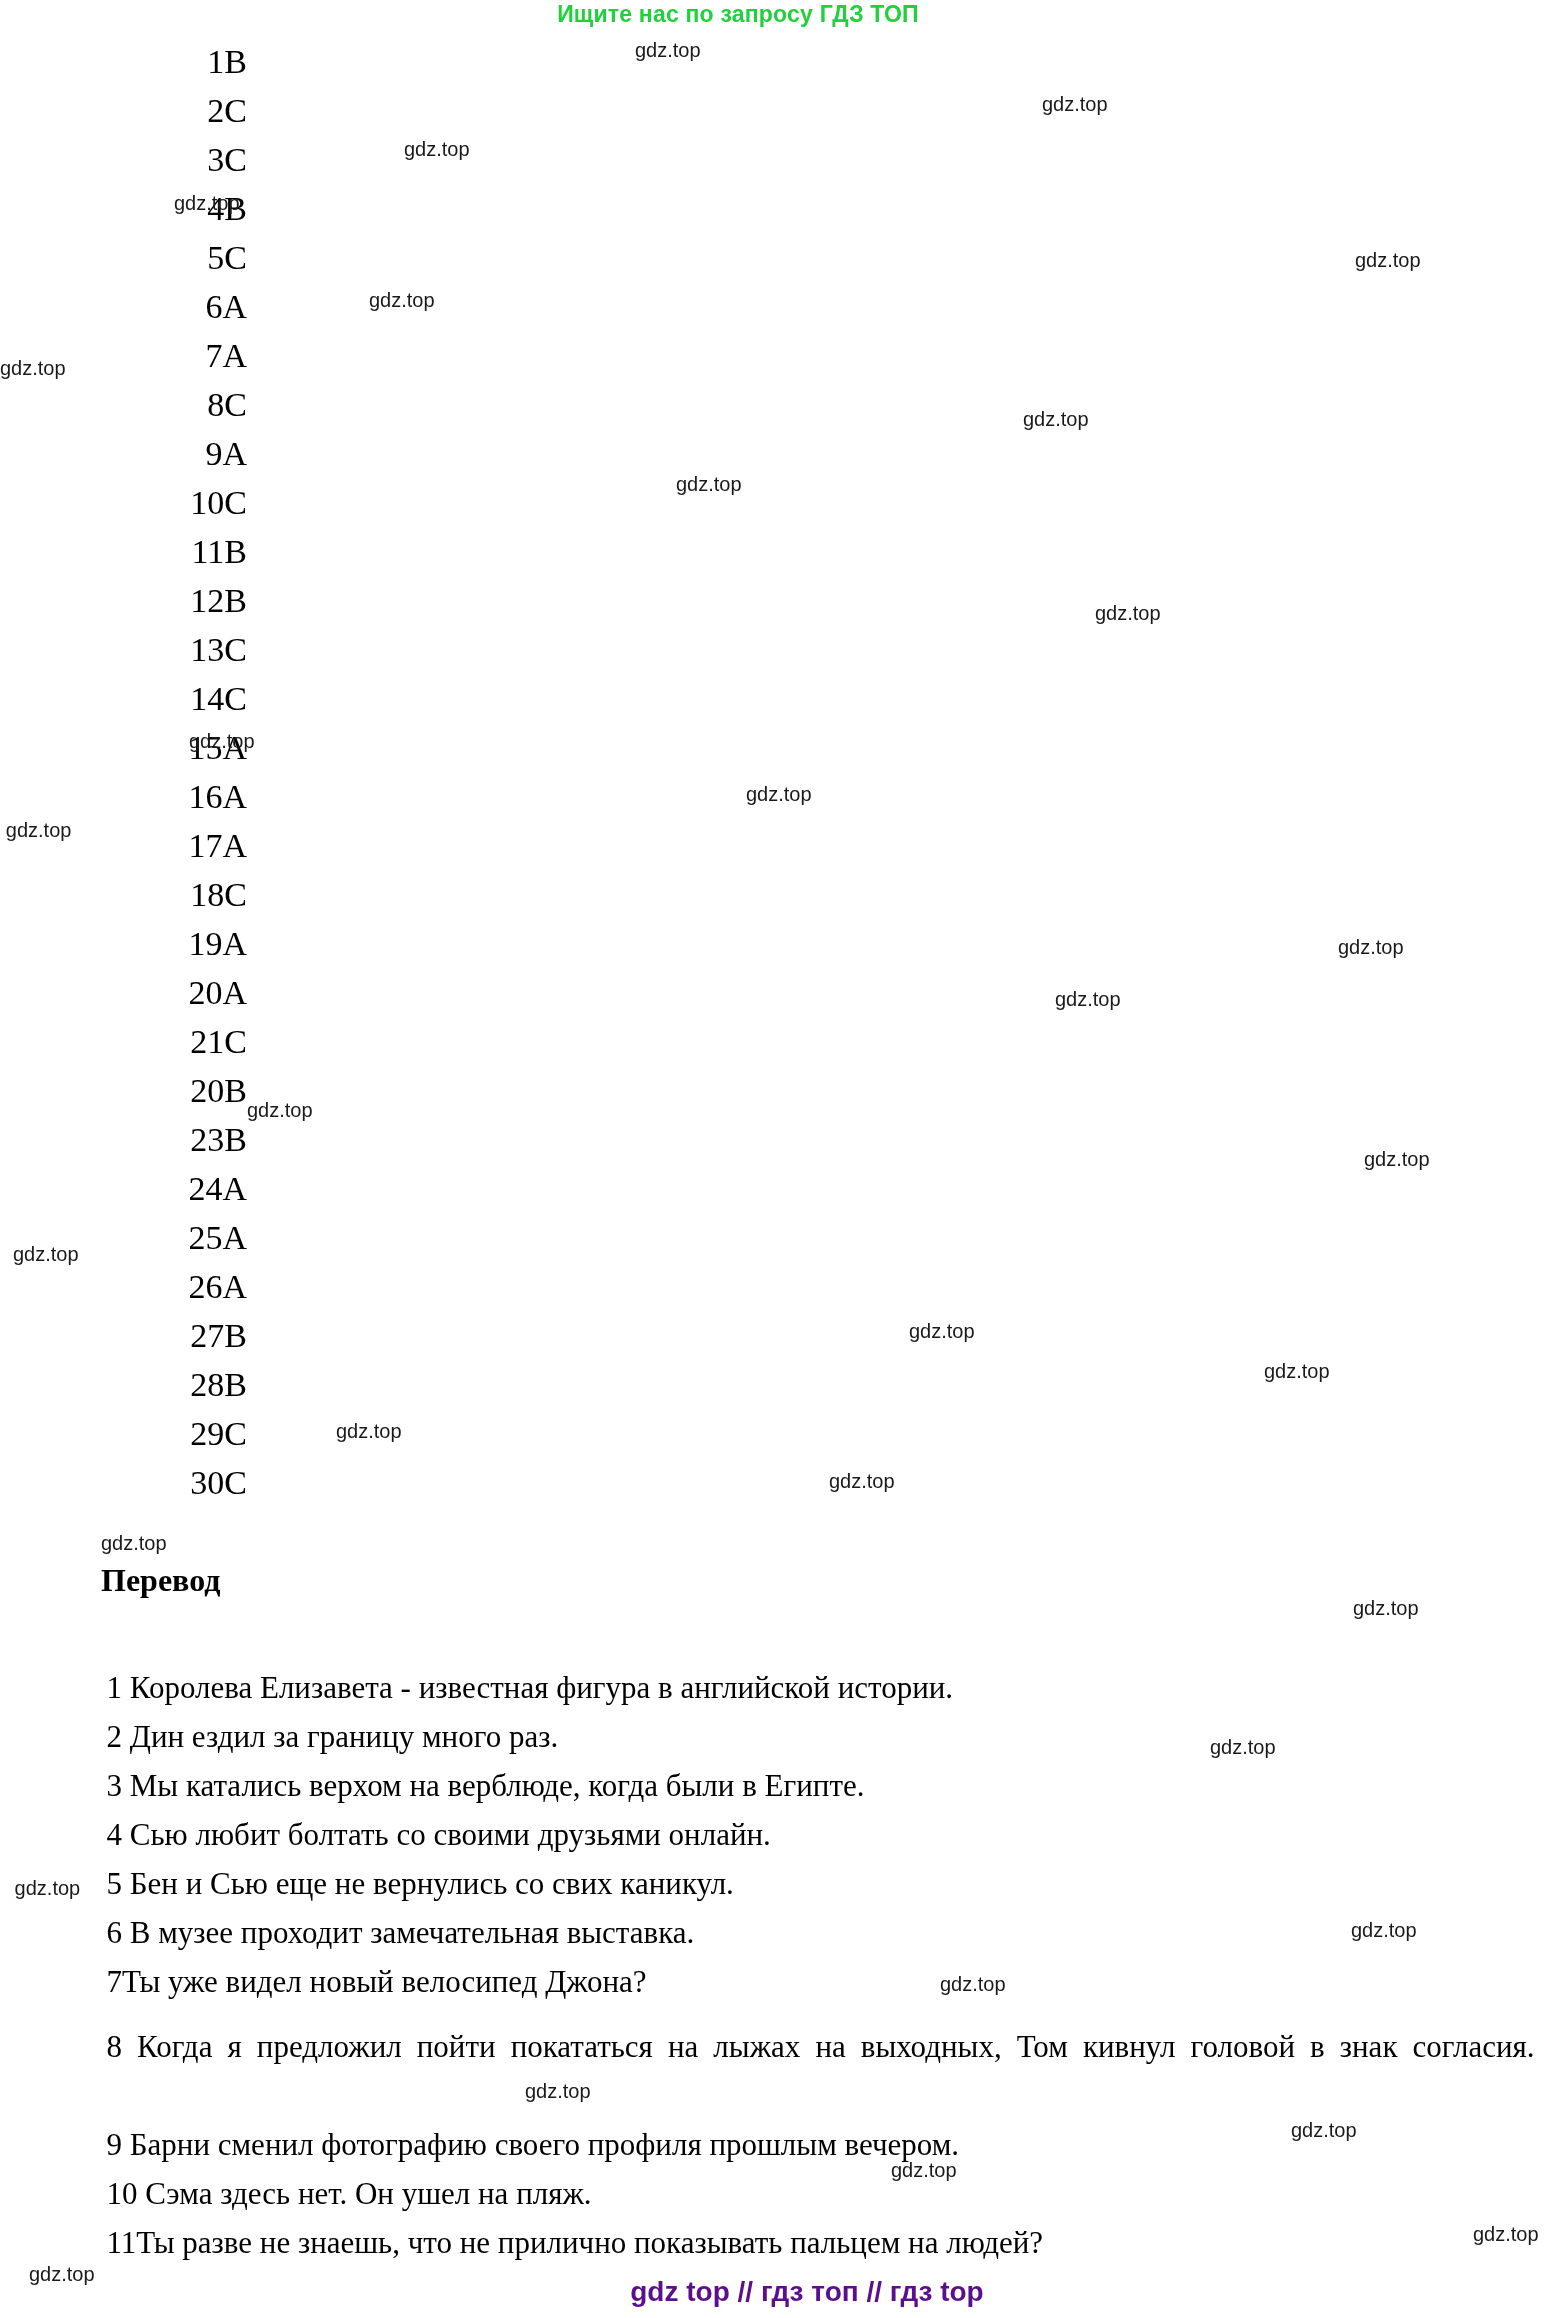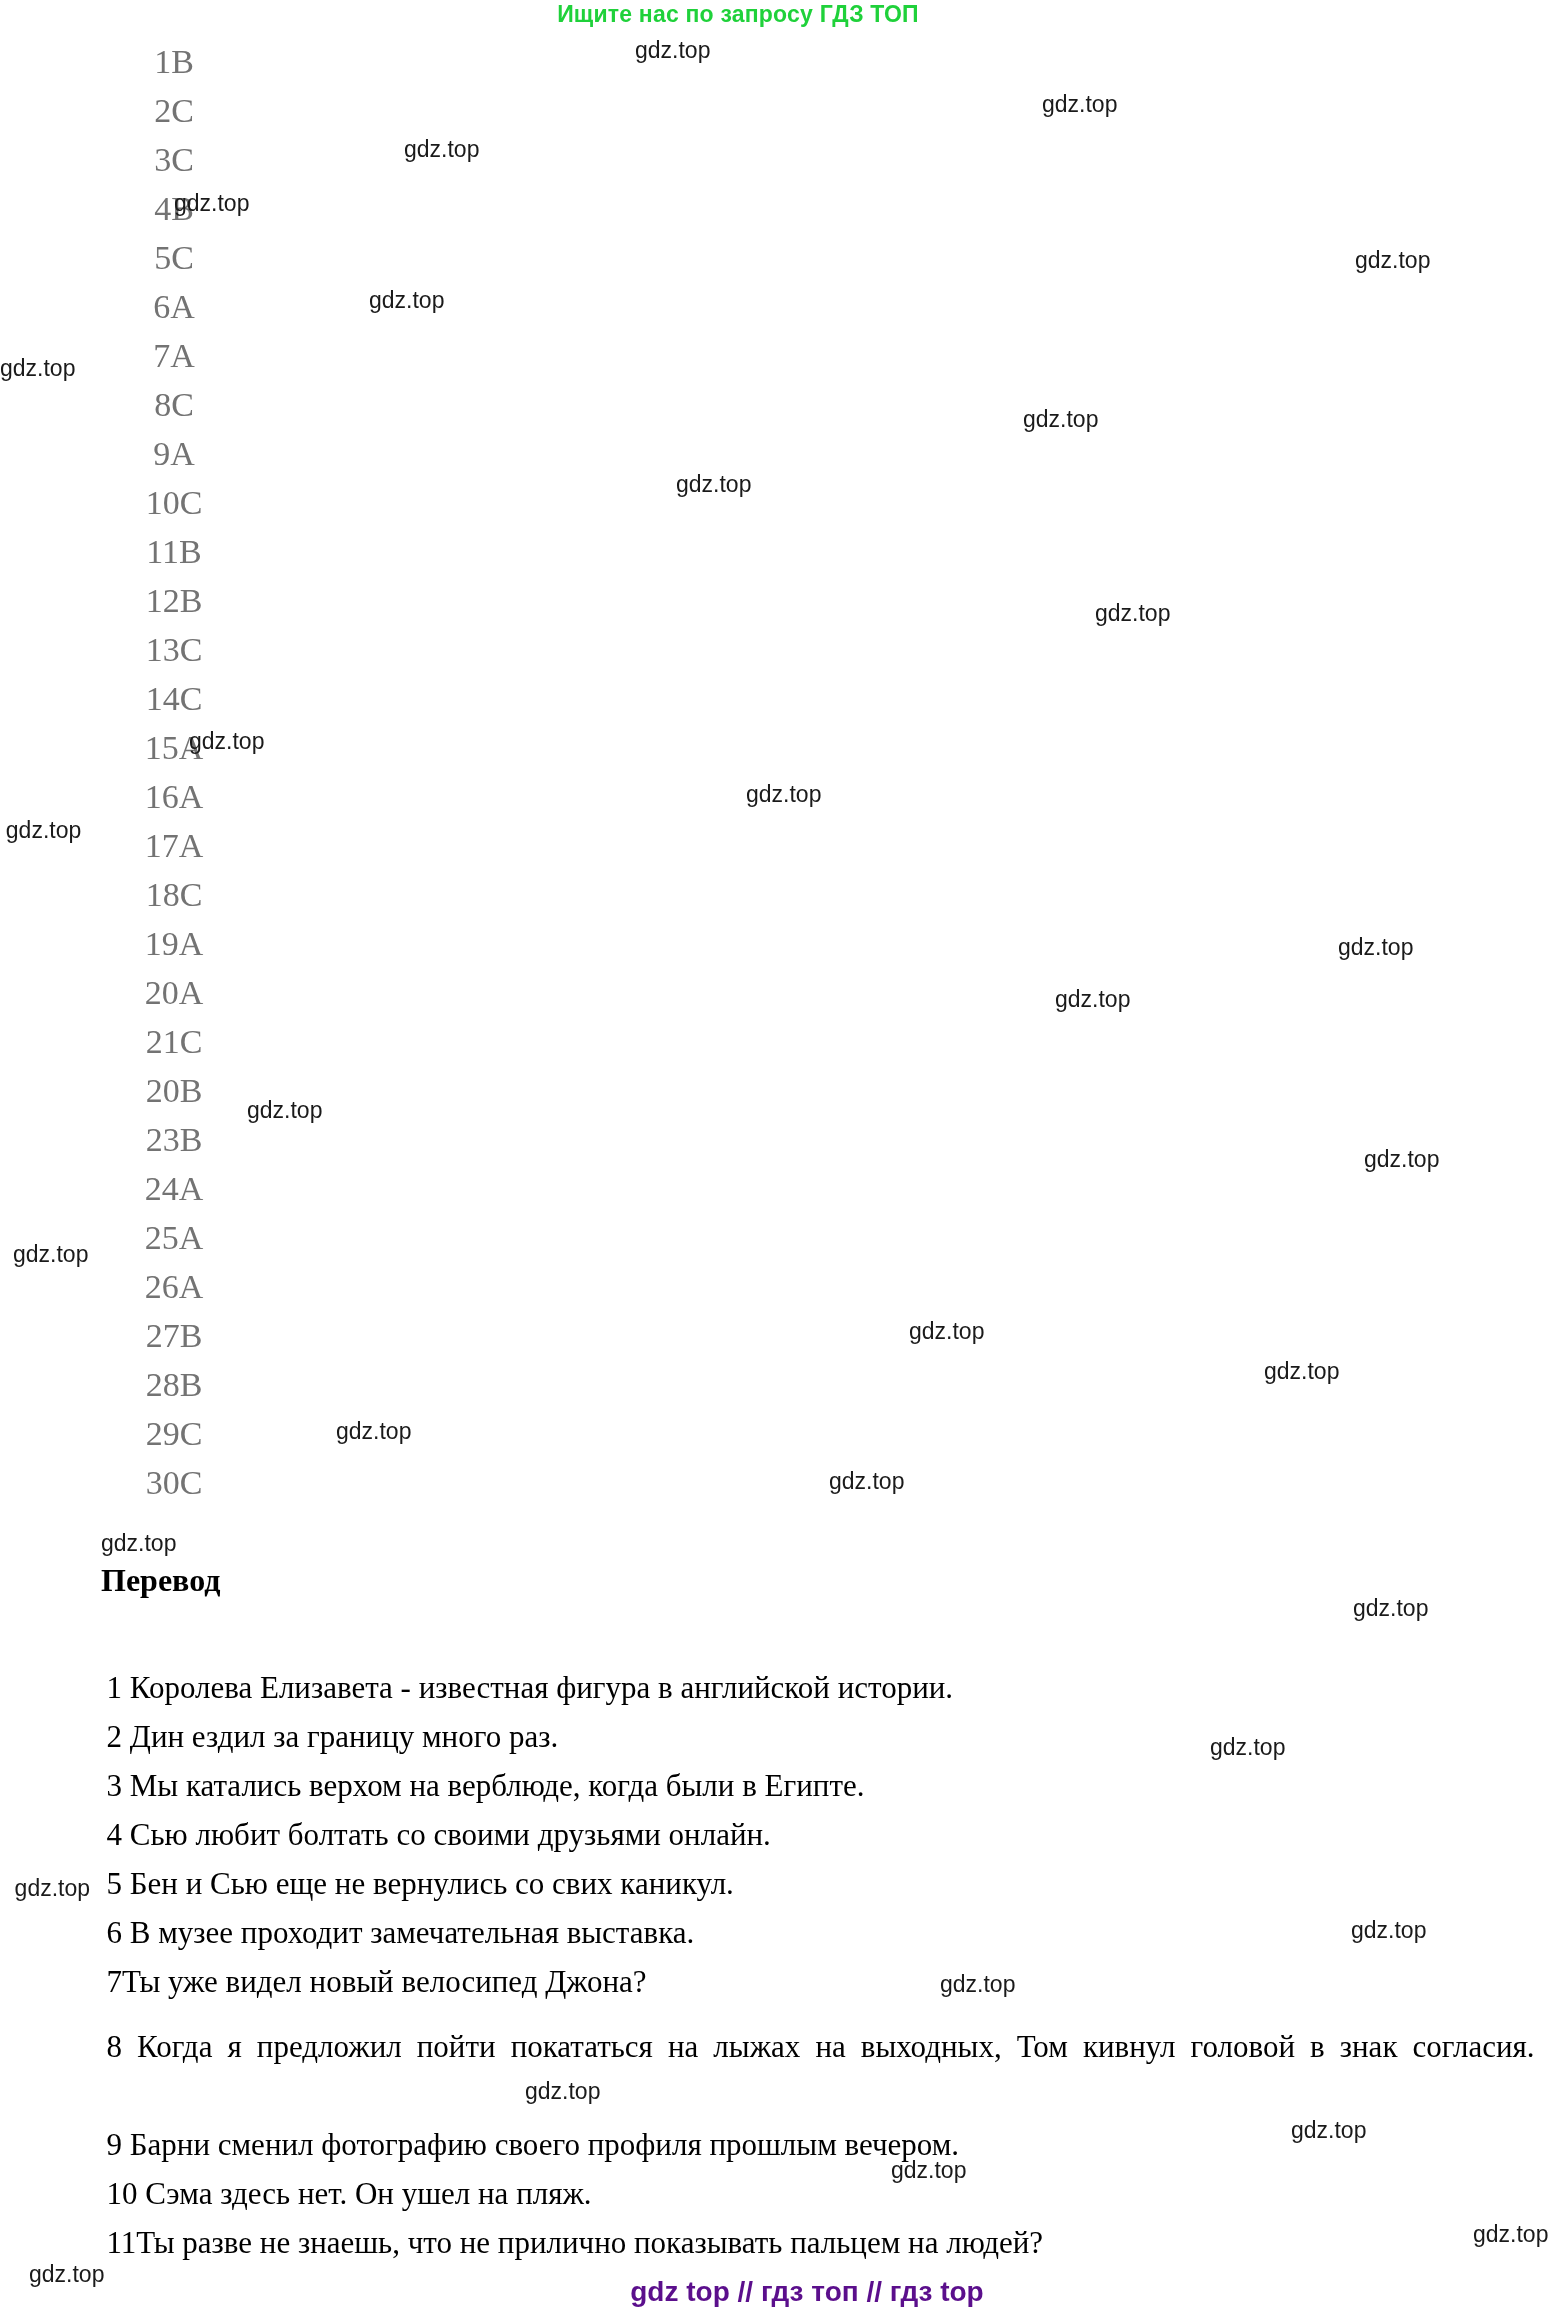--- a/index.html
+++ b/index.html
@@ -43,22 +43,22 @@
   .answer-list {
     position: absolute;
     top: 37px;
     left: 101px;
     width: 146px;
   }
   .answer-item {
     font-family: "Liberation Serif", serif;
     font-size: 34px;
     line-height: 49px;
-    color: #737373;
-    text-align: center;
+    color: #000000;
+    text-align: right;
     white-space: nowrap;
   }
 
   
   .section-heading {
     position: absolute;
     top: 1561px;
     left: 101px;
     font-family: "Liberation Serif", serif;
     font-weight: bold;
@@ -109,21 +109,21 @@
     line-height: 28px;
     color: #5b0f8c;
     white-space: nowrap;
     padding-left: 24px;
   }
 
   
   .wm {
     position: absolute;
     font-family: "Liberation Sans", sans-serif;
-    font-size: 23px;
+    font-size: 20px;
     line-height: 20.5px;
     color: #1a1a1a;
     white-space: nowrap;
     font-weight: normal;
   }
 </style>
 </head>
 <body>
 
 <div id="page">

